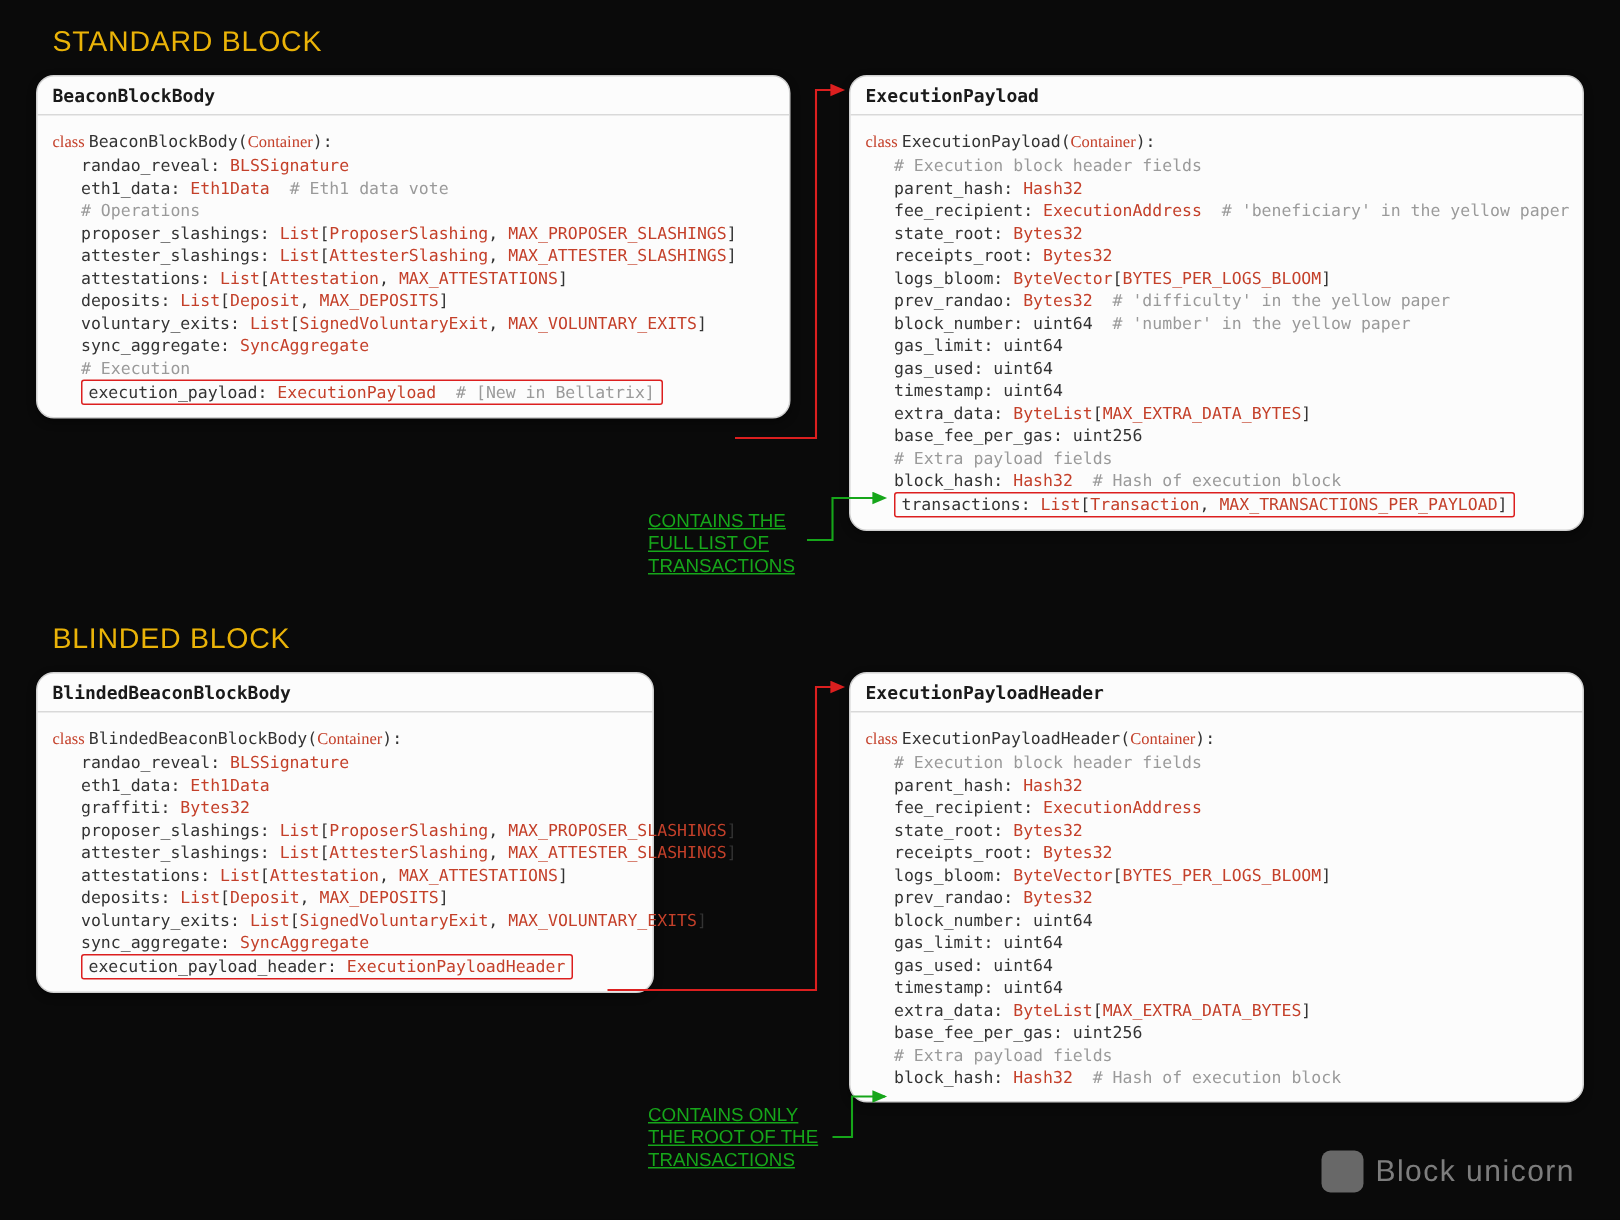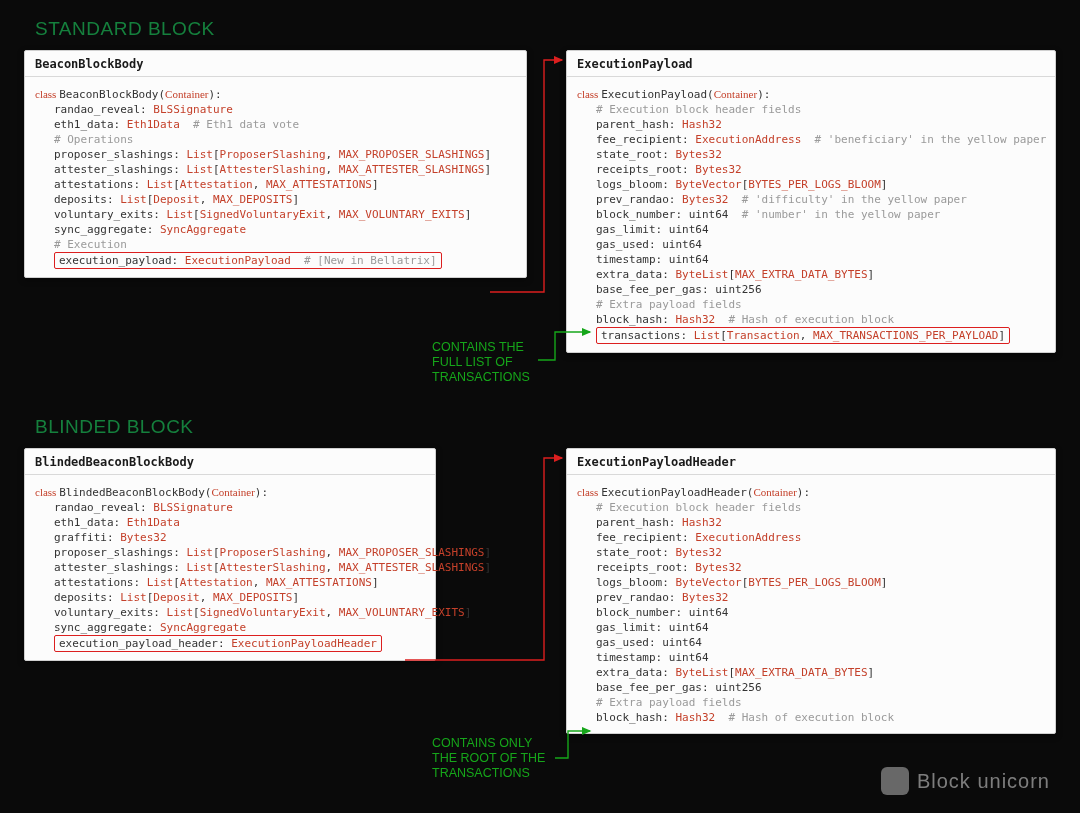--- a/index.html
+++ b/index.html
@@ -11,30 +11,30 @@
     font-size: 11px;
     overflow: hidden;
   }
   .canvas {
     position: relative;
     width: 1080px; height: 813px;
     background: #0a0a0a;
   }
   .section-title {
     position: absolute;
-    color: #15803d;
+    color: #eab308;
     font-family: -apple-system, "Segoe UI", Helvetica, Arial, sans-serif;
     font-size: 19px;
     letter-spacing: 0.5px;
   }
   .card {
     position: absolute;
     background: #fcfcfc;
     border: 1px solid #d0d0d0;
-    border-radius: 2px;
+    border-radius: 12px;
     box-shadow: 0 2px 6px rgba(0,0,0,.4);
   }
   .card-title {
     padding: 6px 8px 5px 10px;
     border-bottom: 1px solid #d9d9d9;
     font-weight: 700;
     color: #1a1a1a;
     font-size: 12px;
   }
   .card-body {
@@ -53,20 +53,21 @@
     border-radius: 2px;
     padding: 0 4px;
     display: inline-block;
   }
   .annot {
     position: absolute;
     color: #16a61a;
     font-family: -apple-system, "Segoe UI", Helvetica, Arial, sans-serif;
     font-size: 12.5px;
     line-height: 15px;
+    text-decoration: underline;
   }
   .watermark {
     position: absolute;
     right: 30px; bottom: 18px;
     color: rgba(220,220,220,.55);
     font-family: -apple-system,"Segoe UI",Helvetica,Arial,sans-serif;
     font-size: 20px;
     letter-spacing: 1px;
     display: flex; align-items: center; gap:8px;
   }

